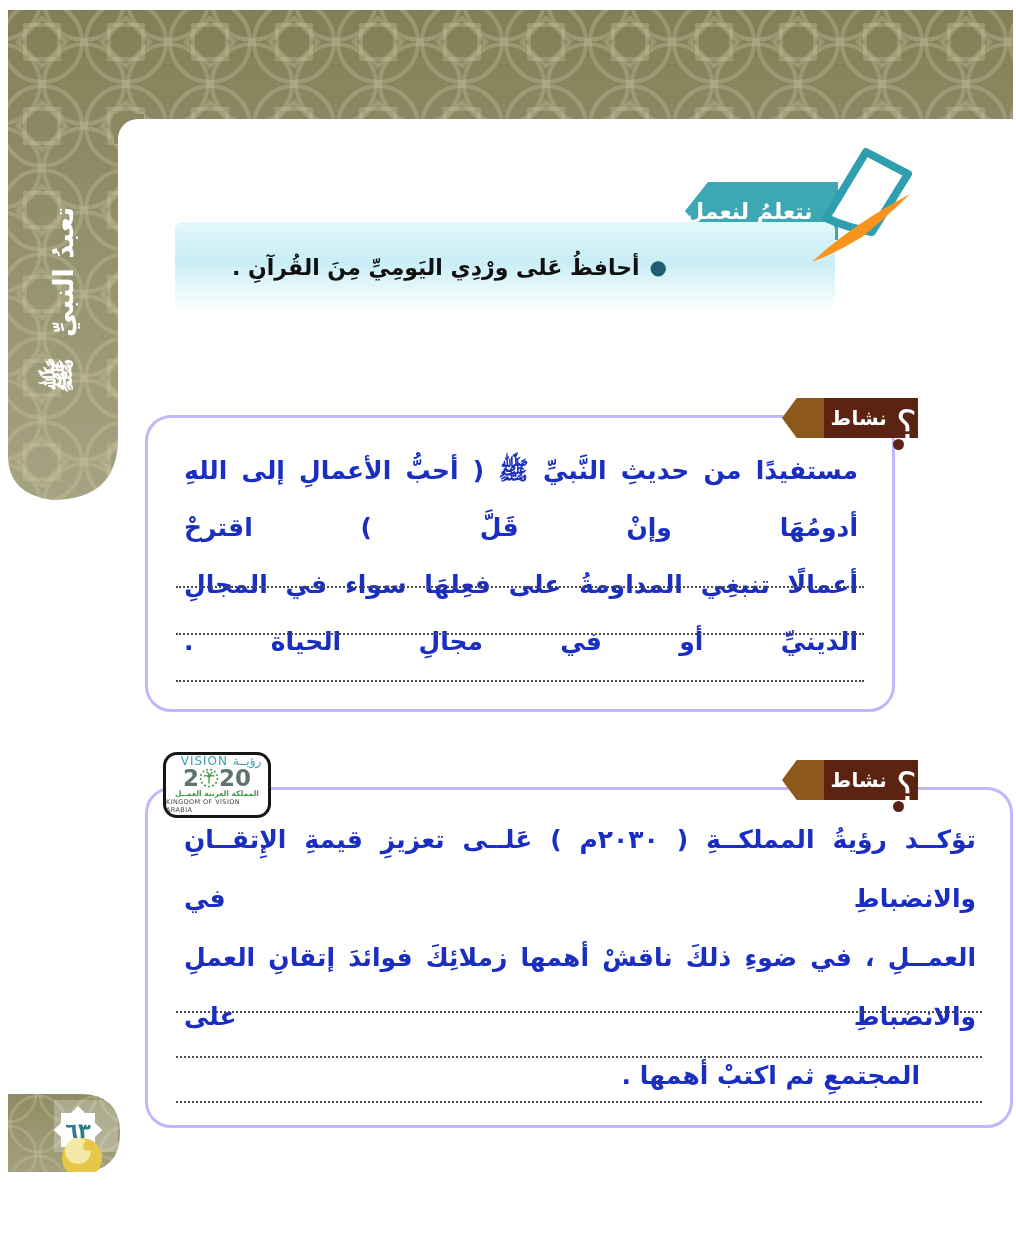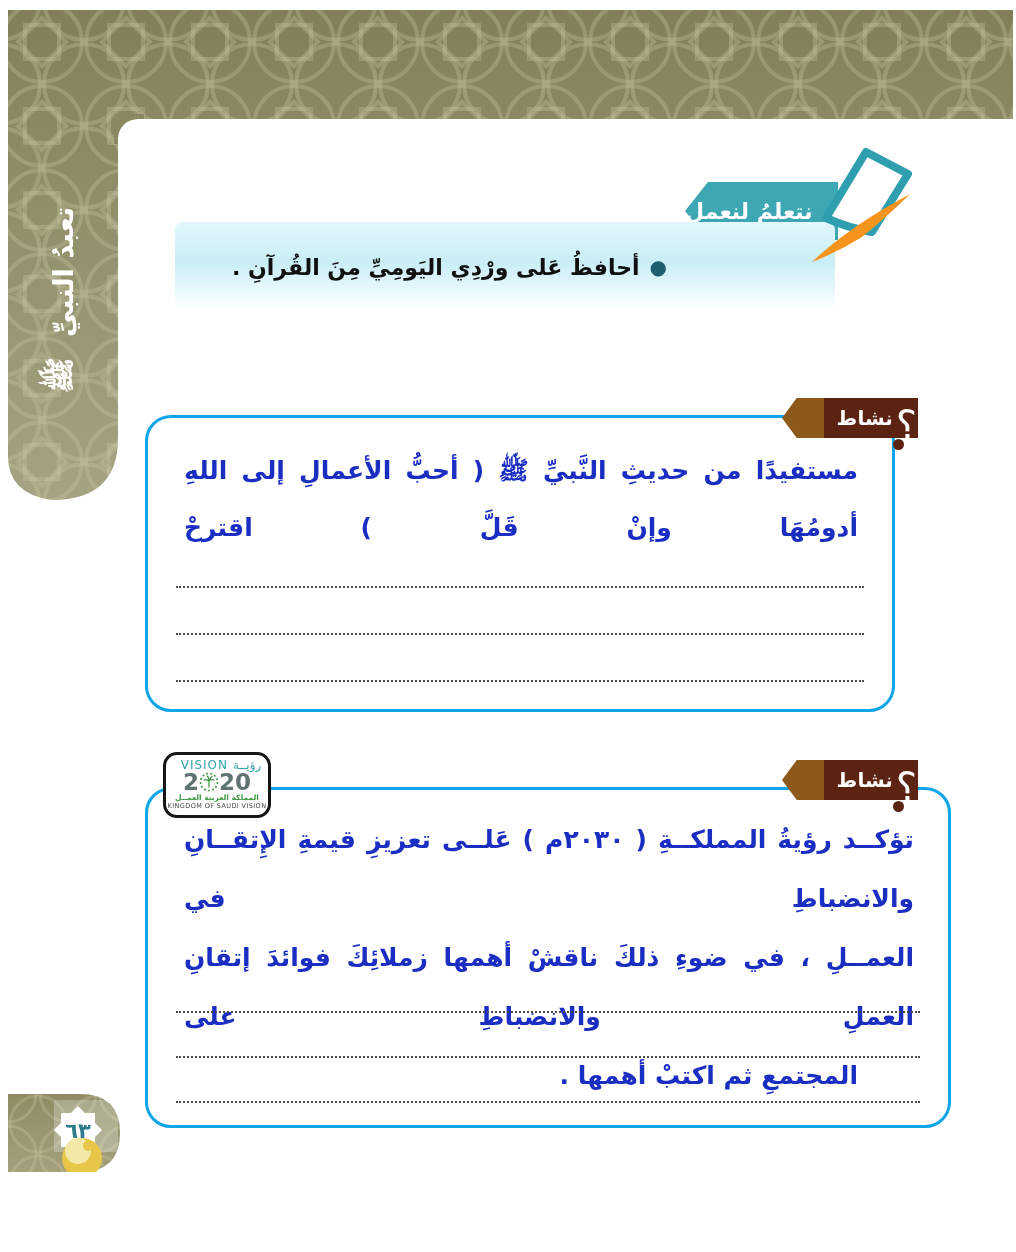--- a/index.html
+++ b/index.html
@@ -25,35 +25,35 @@
   .learn-banner span { color:#fff; font-size:22px; font-weight:600; padding-right:10px; }
 
   
   .goal-box { left:175px; top:222px; width:660px; height:90px; border-radius:8px;
     background:linear-gradient(180deg,#e2f7fb 0%,#c9eef6 45%,#eefafc 82%,#ffffff 100%);
     display:flex; align-items:center; direction:rtl; padding-right:168px; }
   .goal-bullet { color:#1f5e70; font-size:20px; margin-left:10px; line-height:1; }
   .goal-text { color:#101010; font-size:22px; font-weight:bold; }
 
   
-  .act-box { background:#ffffff; border:3px solid #0ea5e9; border-radius:26px; }
+  .act-box { background:#ffffff; border:3px solid #c4b5fd; border-radius:26px; }
   .act-text { position:absolute; left:36px; right:34px; top:24px; color:#1b2ec2;
     font-weight:bold; font-size:25px; direction:rtl; }
   .act-line { line-height:57px; text-align:justify; text-align-last:justify; }
   .act-line.short { text-align:left; text-align-last:right; padding-right:56px; }
   .answer-line { position:absolute; left:28px; right:28px; border-bottom:2.5px dotted #4a4a4a; }
 
   
   .act-banner { width:136px; height:40px; z-index:6; }
   .ab-arrow { position:absolute; left:0; top:0; width:46px; height:40px; background:#8c591b;
     clip-path:polygon(100% 0,100% 100%,32% 100%,0 50%,32% 0); }
   .ab-rect { position:absolute; left:42px; right:0; top:0; bottom:0; background:#5c2313;
     display:flex; direction:rtl; align-items:center; overflow:hidden; }
   .ab-q { color:#fff; font-size:40px; line-height:1; transform:translateY(7px); margin-right:1px; }
-  .ab-label { color:#fff; font-size:20px; font-weight:bold; margin:0 3px; }
+  .ab-label { color:#fff; font-size:20px; font-weight:bold; margin:0 9px; }
   .ab-div { width:2px; height:24px; background:#fff; margin:0 5px; }
   .ab-dot { position:absolute; right:14px; top:41px; width:11px; height:11px; border-radius:50%; background:#5c2313; }
 
   
   .vision-logo { left:163px; top:752px; width:108px; height:66px; background:#fff;
     border:3px solid #161616; border-radius:14px; z-index:7;
     display:flex; flex-direction:column; align-items:center; justify-content:center; direction:ltr; }
   .vl-r1 { font-size:12px; color:#35a3ad; font-weight:normal; letter-spacing:1px; line-height:11px;margin-left:8px; }
   .vl-r2 { display:flex; align-items:center; font-size:23px; font-weight:bold; color:#5f7470; line-height:22px; }
   .vl-r3 { font-size:7.5px; color:#3f9b45; font-weight:bold; line-height:9px; }
@@ -103,20 +103,21 @@
   </svg>
 
   <div class="abs goal-box">
     <span class="goal-bullet">●</span>
     <span class="goal-text">أحافظُ عَلى ورْدِي اليَومِيِّ مِنَ القُرآنِ .</span>
   </div>
 
   <div class="abs act-box" style="left:145px;top:415px;width:750px;height:297px">
     <div class="act-text">
       <div class="act-line">مستفيدًا من حديثِ النَّبيِّ ﷺ ( أحبُّ الأعمالِ إلى اللهِ أدومُهَا وإنْ قَلَّ ) اقترحْ</div>
+      <div class="act-line">أعمالًا تنبغِي المداومةُ على فعِلهَا سواء في المجالِ الدينيِّ أو في مجالِ الحياة .</div>
     </div>
     <div class="answer-line" style="top:168px"></div>
     <div class="answer-line" style="top:215px"></div>
     <div class="answer-line" style="top:262px"></div>
   </div>
 
   <div class="abs act-banner" style="left:782px;top:398px">
     <div class="ab-arrow"></div>
     <div class="ab-rect">
       <span class="ab-q">؟</span>
@@ -134,24 +135,24 @@
     </div>
     <div class="vl-r2">
       <span>2</span>
       <svg width="20" height="20" viewBox="0 0 20 20">
         <circle cx="10" cy="10" r="8.5" fill="none" stroke="#3f9b45" stroke-width="1.6" stroke-dasharray="2 2.1"></circle>
         <path d="M10,15 L10,9 M10,9 Q7,7 5,8 M10,9 Q10,5 8,4 M10,9 Q12,5 13,4.5 M10,9 Q13,7 15,8" stroke="#3f9b45" stroke-width="1.3" fill="none" stroke-linecap="round"></path>
       </svg>
       <span>20</span>
     </div>
     <div class="vl-r3">المملكة العربية العمــل</div>
-    <div class="vl-r4">KINGDOM OF SAUDI VISION</div>
-  </div>
-
-  <div class="abs act-box" style="left:145px;top:787px;width:806px;height:341px">
+    <div class="vl-r4">KINGDOM OF VISION ARABIA</div>
+  </div>
+
+  <div class="abs act-box" style="left:145px;top:787px;width:868px;height:341px">
     <div class="act-text" style="top:20px">
       <div class="act-line" style="line-height:59px">تؤكــد رؤيةُ المملكــةِ ( ٢٠٣٠م ) عَلــى تعزيزِ قيمةِ الإِتقــانِ والانضباطِ في</div>
       <div class="act-line" style="line-height:59px">العمــلِ ، في ضوءِ ذلكَ ناقشْ أهمها زملائِكَ فوائدَ إتقانِ العملِ والانضباطِ على</div>
       <div class="act-line short" style="line-height:59px">المجتمعِ ثم اكتبْ أهمها .</div>
     </div>
     <div class="answer-line" style="top:221px"></div>
     <div class="answer-line" style="top:266px"></div>
     <div class="answer-line" style="top:311px"></div>
   </div>
 

